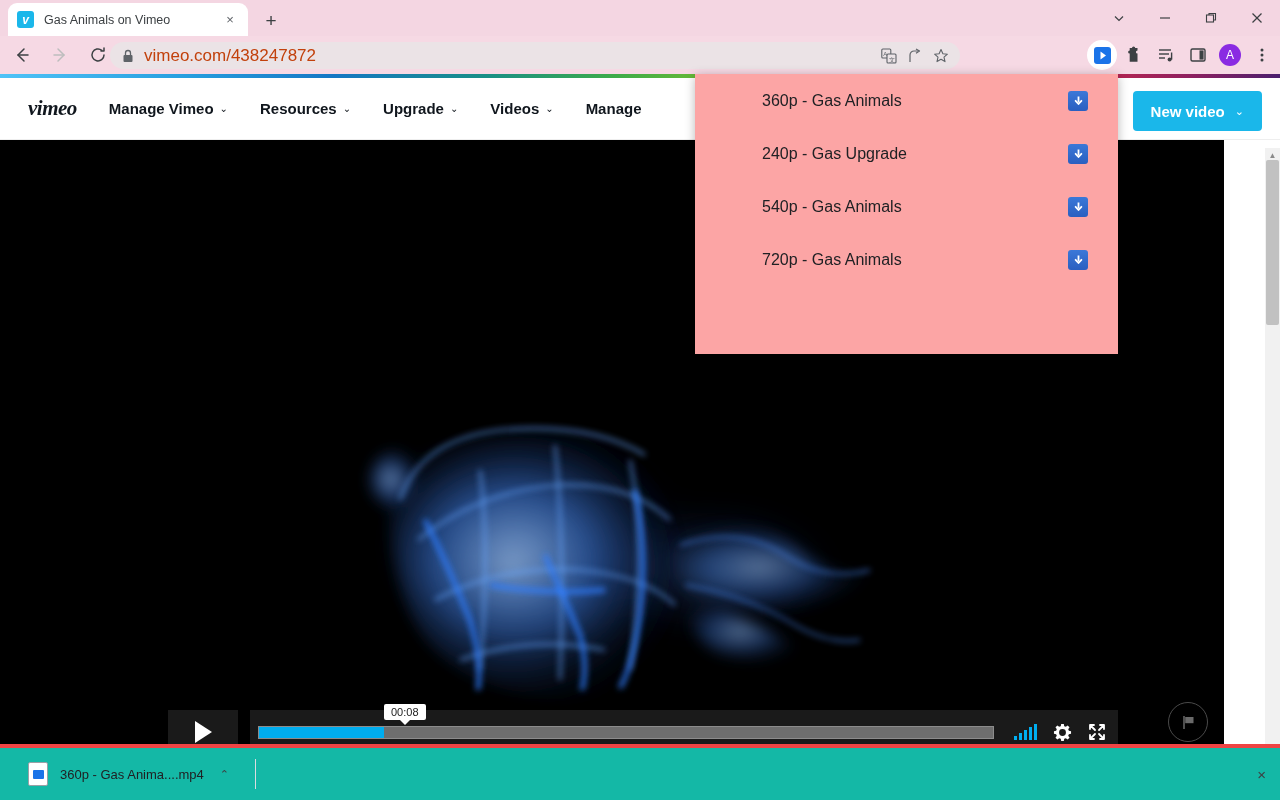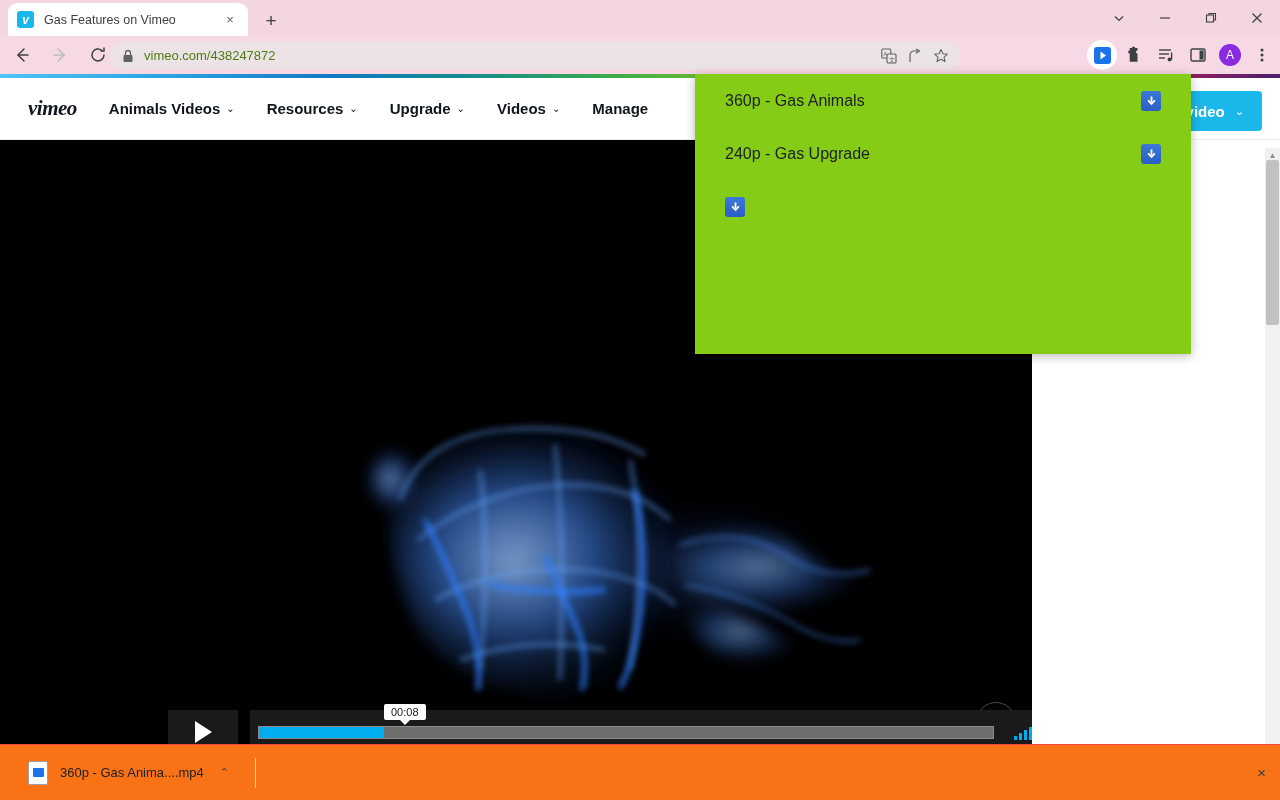--- a/index.html
+++ b/index.html
@@ -61,21 +61,21 @@
     width:32px; height:32px; margin-left:6px; border-radius:50%;
     display:flex; align-items:center; justify-content:center; color:#3c4043;
   }
   .navbtn.disabled { color:#bdbdbd; }
   .omnibox {
     position:absolute; left:110px; top:6px; width:850px; height:27px;
     background:#ebe3e6; border-radius:14px;
     display:flex; align-items:center; padding:0 12px;
   }
   .lock { flex:0 0 auto; display:flex; align-items:center; color:#5f6368; }
-  .url { margin-left:10px; font-size:13px; color:#4d7c0f; white-space:nowrap; }
+  .url { margin-left:10px; font-size:17px; color:#c2410c; white-space:nowrap; }
   .omni-actions { position:absolute; right:6px; top:0; height:27px; display:flex; align-items:center; }
   .oi { width:26px; height:26px; display:flex; align-items:center; justify-content:center; color:#5f6368; }
   .tb-right { position:absolute; right:2px; top:3px; height:32px; display:flex; align-items:center; }
   .tbi {
     width:30px; height:30px; margin:0 1px; border-radius:50%;
     display:flex; align-items:center; justify-content:center; color:#3c4043;
   }
   .ext-highlight { background:#ffffff; }
   .avatar {
     width:22px; height:22px; border-radius:50%; background:#8a2be2;
@@ -114,21 +114,21 @@
   .newvideo {
     margin-left:10px; height:40px; padding:0 18px; border-radius:4px;
     background:#1ab7ea; color:#ffffff; font-size:15px; font-weight:bold;
     display:flex; align-items:center; gap:10px; border:none;
     font-family:"Liberation Sans", sans-serif;
   }
   .newvideo .chev { font-size:11px; font-weight:normal; }
 
   
   .player {
-    position:absolute; top:66px; left:0; width:1032px; height:644px;
+    position:absolute; top:66px; left:0; width:1224px; height:644px;
     background:#4d7c0f; overflow:hidden;
   }
   .video-canvas { position:absolute; inset:0; background:#000; }
   .bear { position:absolute; left:330px; top:230px; width:560px; height:370px; }
   .flagbtn {
     position:absolute; right:16px; bottom:42px; width:40px; height:40px;
     border-radius:50%; border:1.5px solid #4a4a4a; color:#6a6a6a;
     display:flex; align-items:center; justify-content:center;
   }
 
@@ -185,38 +185,39 @@
   
   .scrollbar {
     position:absolute; right:0; top:74px; width:15px; height:726px;
     background:#f1f1f1;
   }
   .sb-up { height:15px; display:flex; align-items:center; justify-content:center; color:#8a8a8a; font-size:8px; }
   .sb-thumb { position:absolute; top:12px; left:1px; width:13px; height:165px; background:#c1c1c1; border-radius:2px; }
 
   
   .dl-menu {
-    position:absolute; left:695px; top:74px; width:496px; height:280px;
-    background:#84cc16; box-shadow:0 2px 10px rgba(0,0,0,.28);
+    position:absolute; left:695px; top:74px; width:423px; height:280px;
+    background:#fca5a5; box-shadow:0 2px 10px rgba(0,0,0,.28);
     z-index:40;
+    padding-left:37px;
   }
   .dl-item {
     height:53px; display:flex; align-items:center; padding:0 30px;
   }
   .dl-label { font-size:16px; color:#202124; flex:1 1 auto; white-space:nowrap; }
   .dl-arrow {
     width:20px; height:20px; border-radius:3px;
     background:linear-gradient(#3b78d8,#2a5fc0);
     display:flex; align-items:center; justify-content:center; flex:0 0 auto;
   }
 
   
   .shelf {
     position:absolute; left:0; bottom:0; width:1280px; height:56px;
-    background:#f97316; border-top:1px solid #ef4444;
+    background:#14b8a6; border-top:4px solid #ef4444;
     display:flex; align-items:center;
   }
   .shelf-item {
     margin-left:18px; height:36px; display:flex; align-items:center; gap:12px;
     padding:0 10px;
   }
   .file-icon {
     width:20px; height:24px; background:#ffffff; border:1.5px solid #9aa0a6;
     border-radius:2px; position:relative; flex:0 0 auto;
     display:flex; align-items:center; justify-content:center;
@@ -228,21 +229,21 @@
   .shelf-close { position:absolute; right:14px; color:#3c4043; font-size:15px; }
 </style>
 </head>
 <body>
 
 <div class="browser">
 
   <div class="titlebar">
     <div class="tab">
       <div class="tab-favicon">v</div>
-      <div class="tab-title">Gas Features on Vimeo</div>
+      <div class="tab-title">Gas Animals on Vimeo</div>
       <div class="tab-close">×</div>
     </div>
     <div class="newtab">+</div>
 
     <div class="wincontrols">
       <div class="wc">
         <svg width="12" height="12" viewBox="0 0 12 12">
             <path d="M2 4.5 L6 8.5 L10 4.5" stroke="currentColor" stroke-width="1.2" fill="none"></path>
           </svg>
       </div>
@@ -358,21 +359,21 @@
   </div>
 
   <div class="viewport">
 
     <div class="gradientbar"></div>
 
     <div class="nav">
       <div class="vimeo-logo">vimeo</div>
 
       <div class="navitem">
-        <span>Animals Videos</span>
+        <span>Manage Vimeo</span>
         <span class="chev">⌄</span>
       </div>
       <div class="navitem">
         <span>Resources</span>
         <span class="chev">⌄</span>
       </div>
       <div class="navitem">
         <span>Upgrade</span>
         <span class="chev">⌄</span>
       </div>
@@ -529,27 +530,37 @@
     <div class="dl-item">
       <div class="dl-label">240p - Gas Upgrade</div>
       <div class="dl-arrow">
         <svg width="11" height="11" viewBox="0 0 11 11">
             <line x1="5.5" y1="1.5" x2="5.5" y2="7.5" stroke="#fff" stroke-width="1.8"></line>
             <path d="M2.6 5.8 L5.5 9 L8.4 5.8" fill="none" stroke="#fff" stroke-width="1.8" stroke-linecap="round" stroke-linejoin="round"></path>
           </svg>
       </div>
     </div>
     <div class="dl-item">
+      <div class="dl-label">540p - Gas Animals</div>
       <div class="dl-arrow">
         <svg width="11" height="11" viewBox="0 0 11 11">
             <line x1="5.5" y1="1.5" x2="5.5" y2="7.5" stroke="#fff" stroke-width="1.8"></line>
             <path d="M2.6 5.8 L5.5 9 L8.4 5.8" fill="none" stroke="#fff" stroke-width="1.8" stroke-linecap="round" stroke-linejoin="round"></path>
           </svg>
       </div>
     </div>
+    <div class="dl-item">
+      <div class="dl-label">720p - Gas Animals</div>
+      <div class="dl-arrow">
+        <svg width="11" height="11" viewBox="0 0 11 11">
+            <line x1="5.5" y1="1.5" x2="5.5" y2="7.5" stroke="#fff" stroke-width="1.8"></line>
+            <path d="M2.6 5.8 L5.5 9 L8.4 5.8" fill="none" stroke="#fff" stroke-width="1.8" stroke-linecap="round" stroke-linejoin="round"></path>
+          </svg>
+      </div>
+    </div>
   </div>
 
   <div class="shelf">
     <div class="shelf-item">
       <div class="file-icon">
           <span></span>
         </div>
       <div class="shelf-name">360p - Gas Anima....mp4</div>
       <div class="shelf-chev">⌃</div>
     </div>

